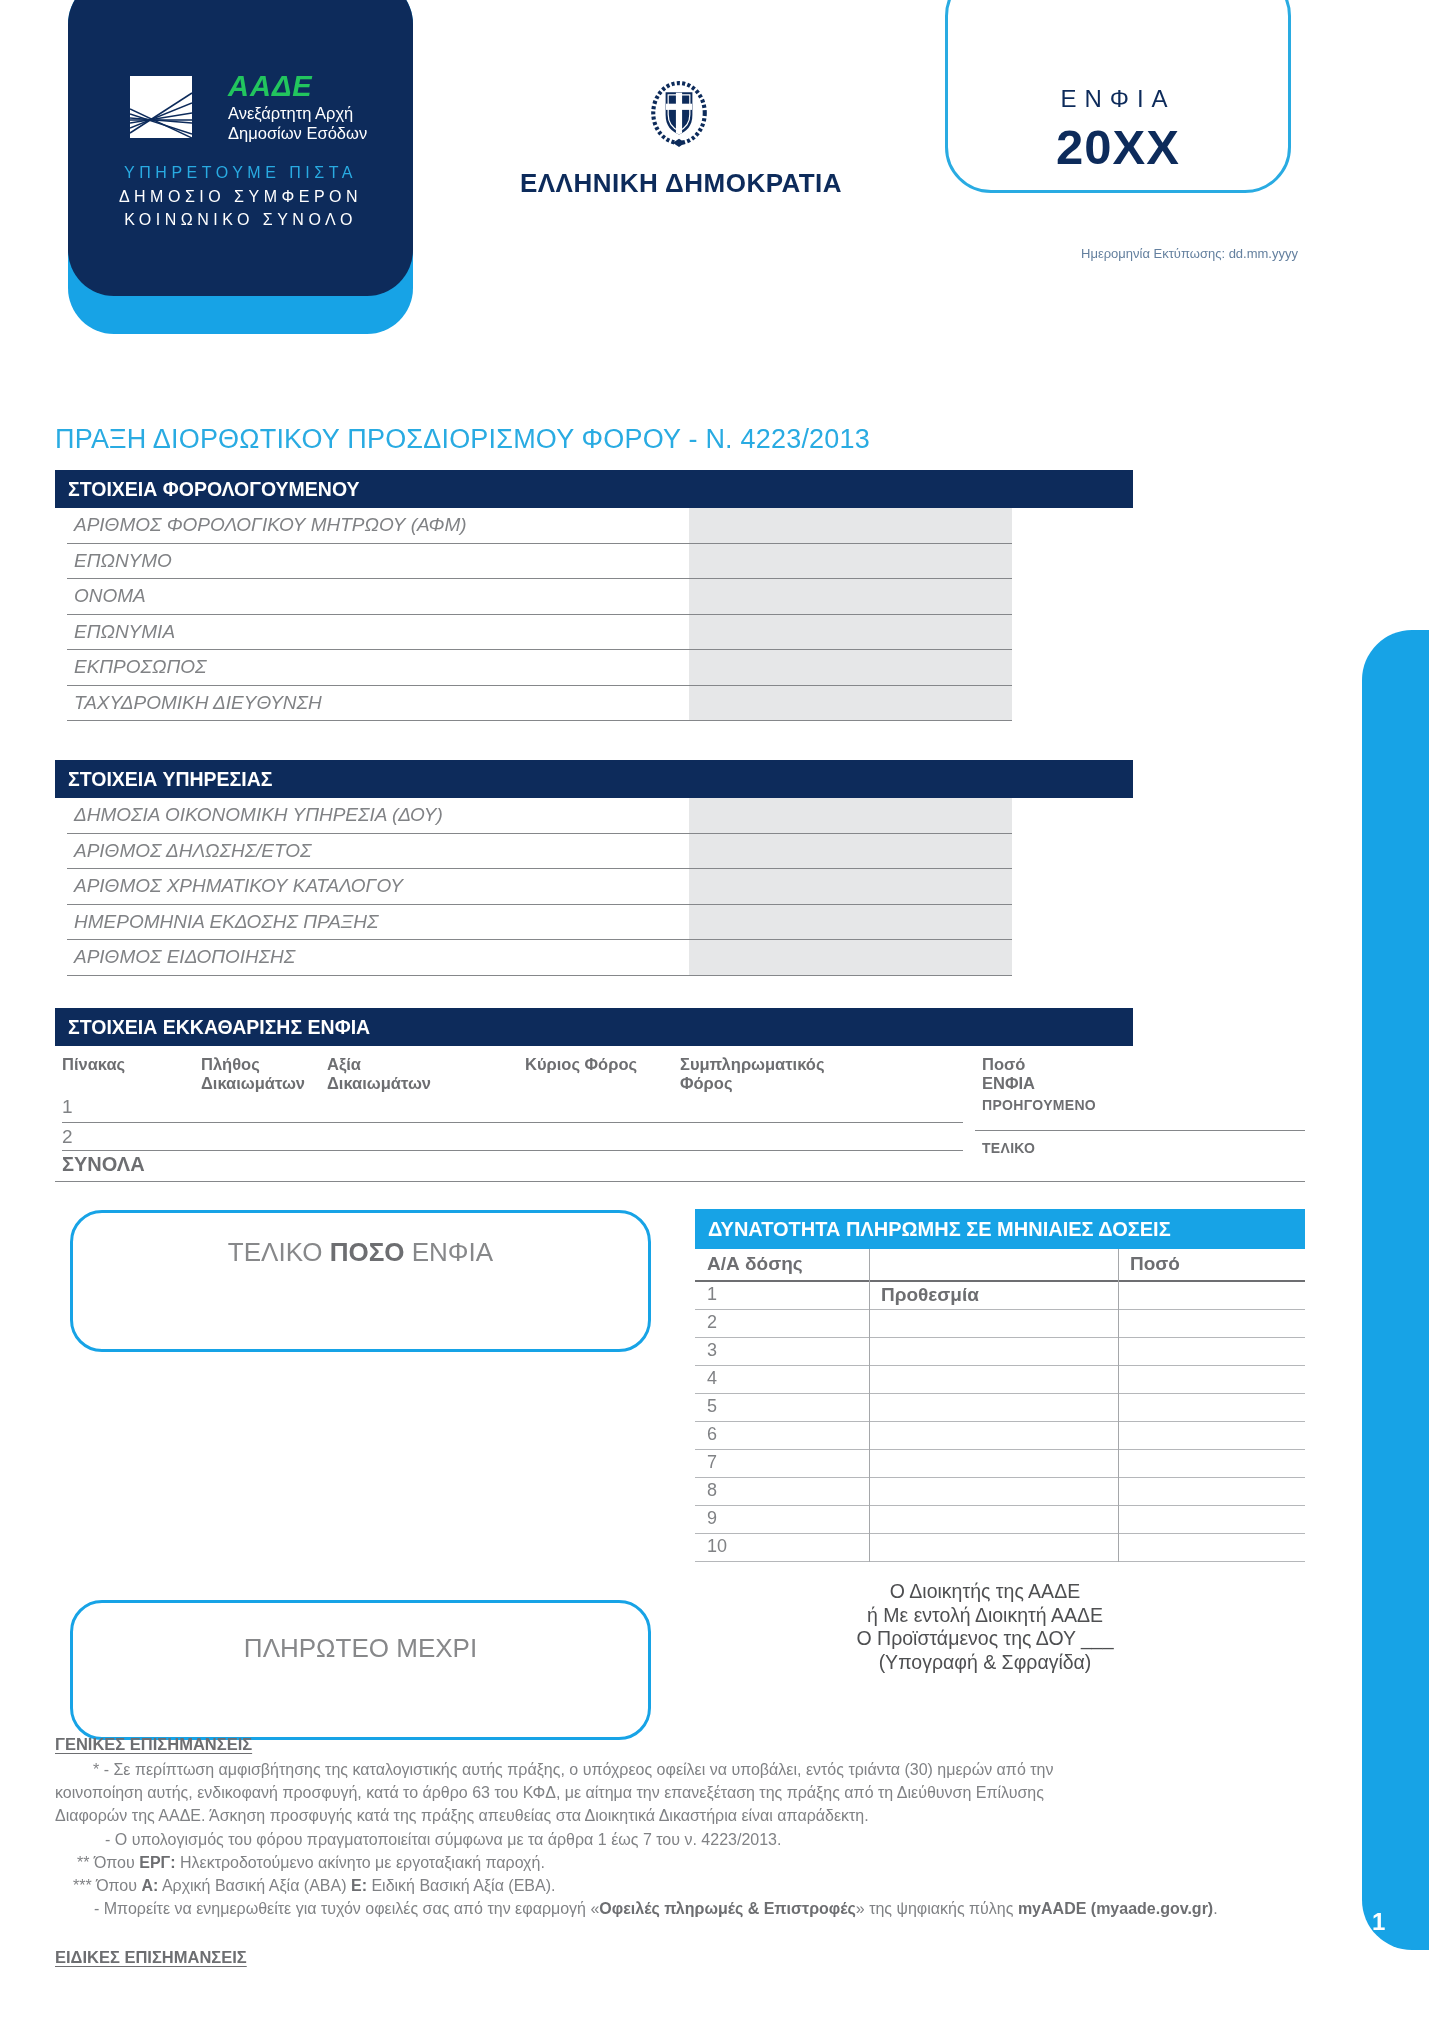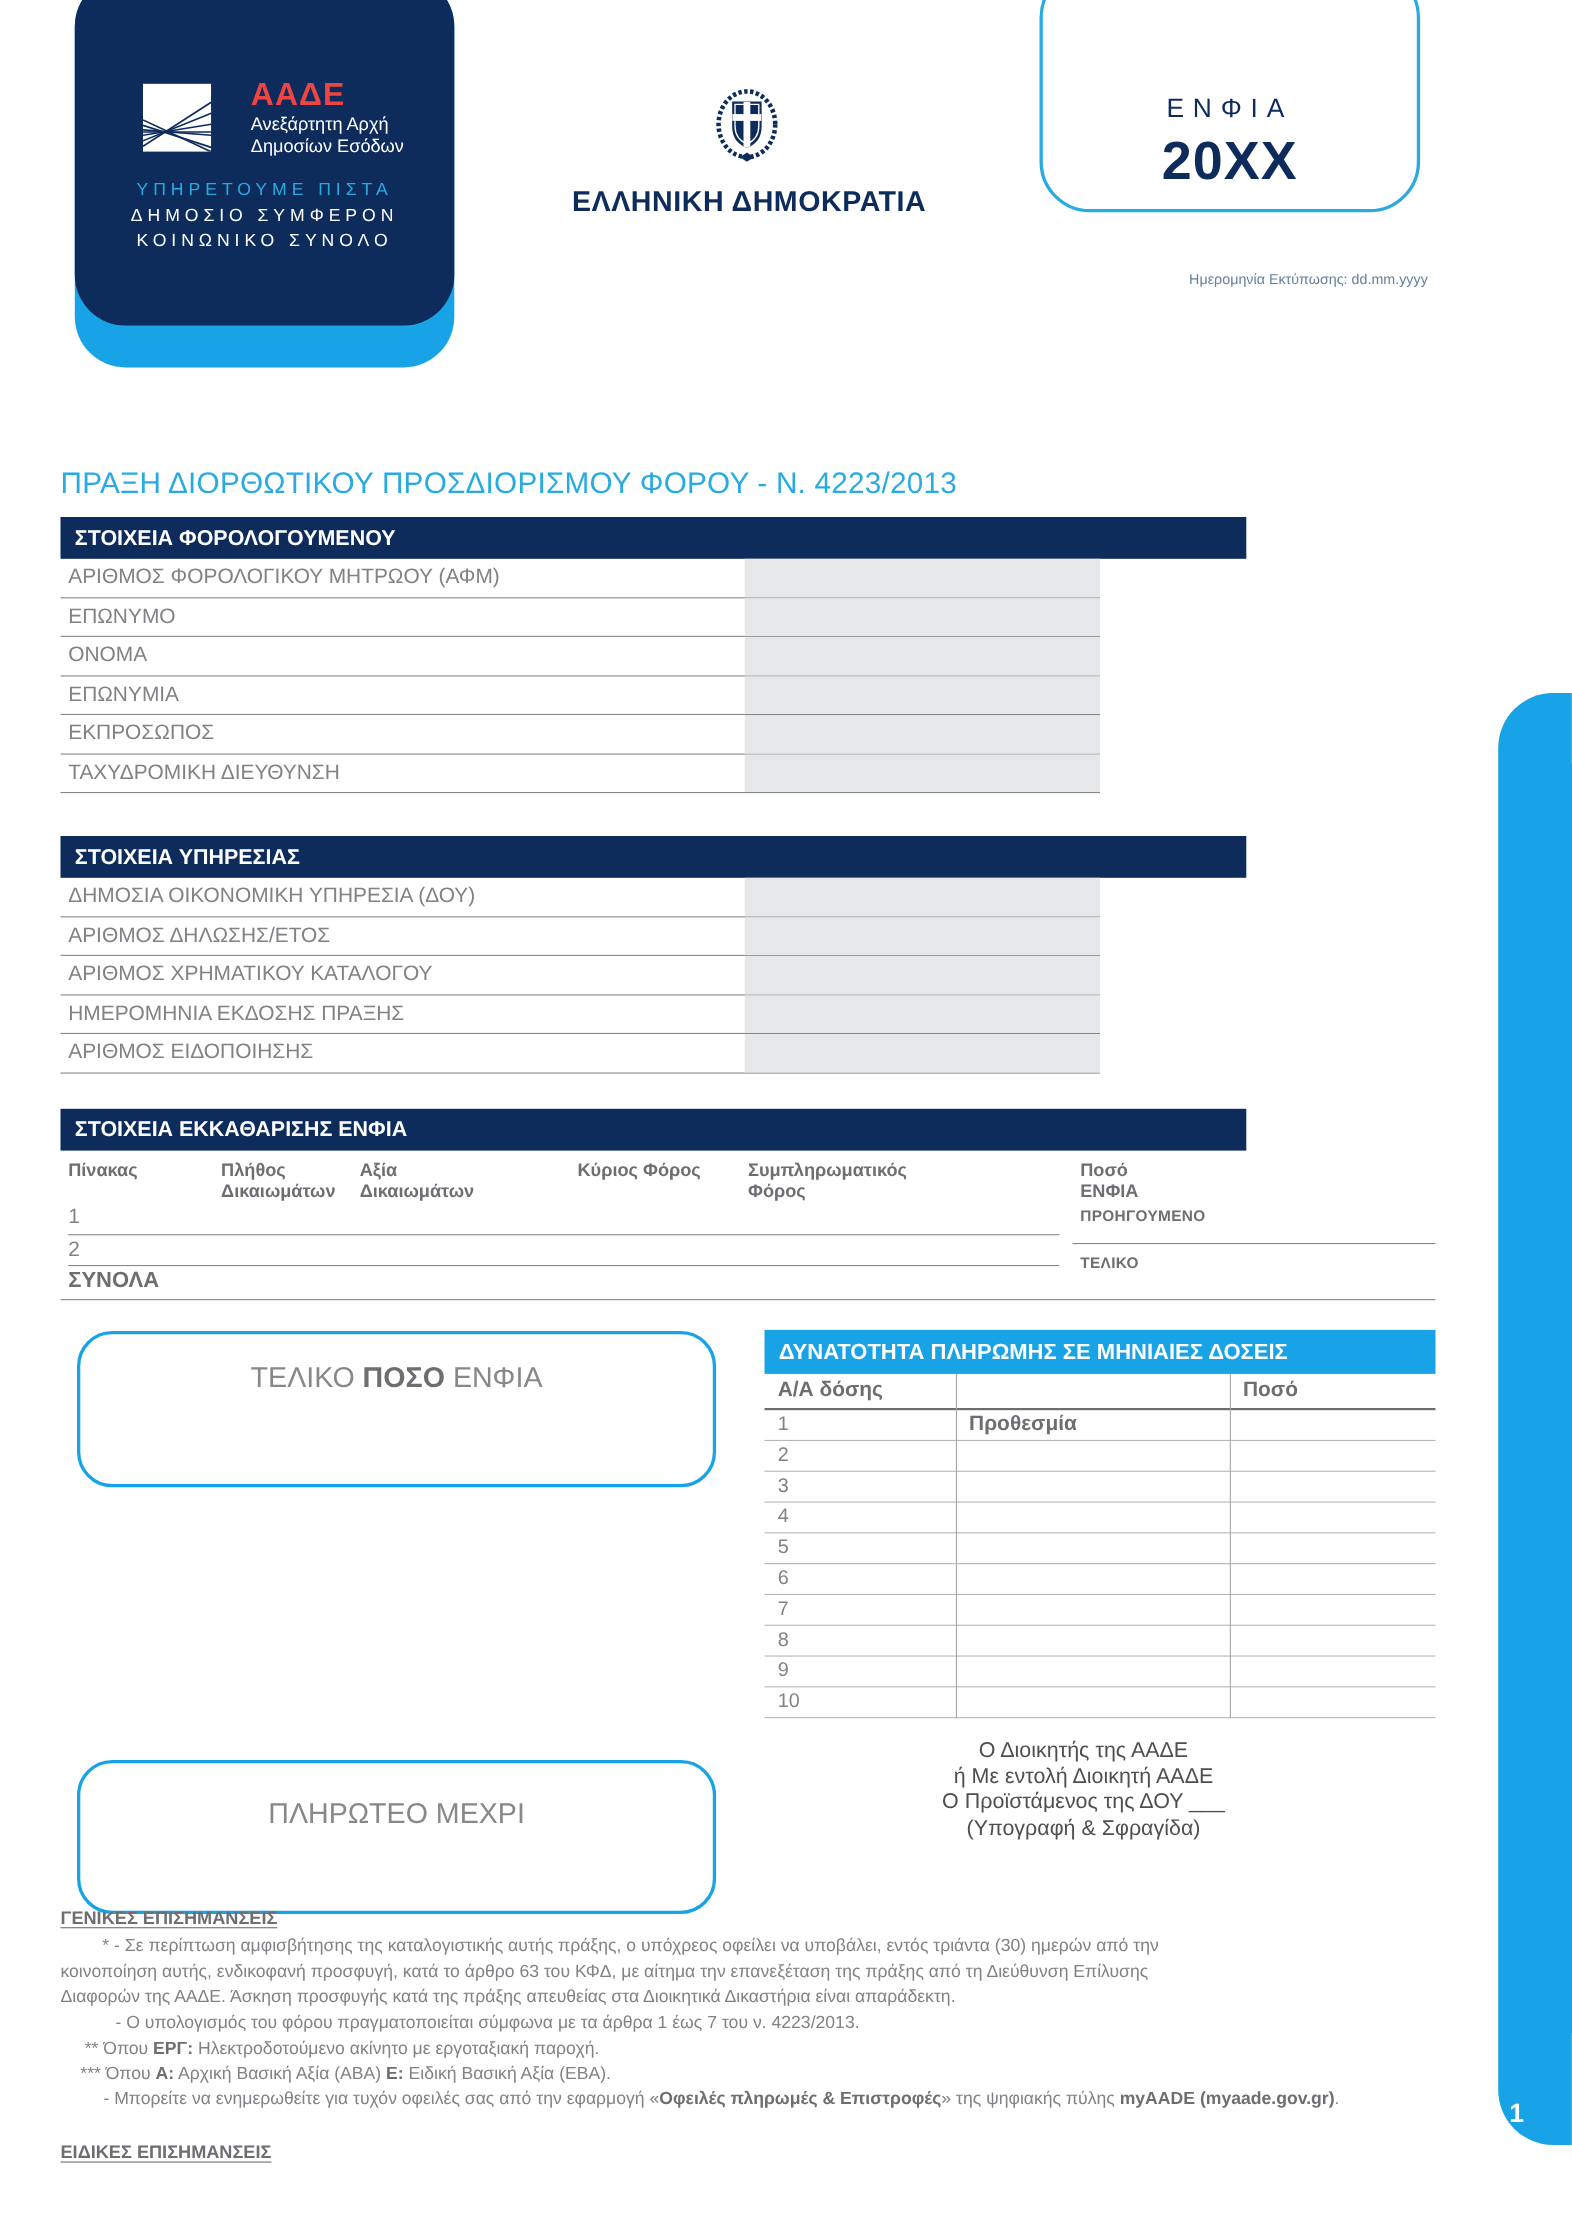--- a/index.html
+++ b/index.html
@@ -5,21 +5,21 @@
   html,body{margin:0;padding:0;background:#fff;}
   .page{position:relative;width:1429px;height:2023px;background:#fff;overflow:hidden;
         font-family:"Liberation Sans","DejaVu Sans",sans-serif;}
 
   
   .logo-backdrop{position:absolute;left:68px;top:-22px;width:345px;height:356px;
       background:#17a3e6;border-radius:46px;}
   .logo-box{position:absolute;left:68px;top:-22px;width:345px;height:318px;
       background:#0d2b5b;border-radius:46px;}
   .logo-mark{position:absolute;left:62px;top:98px;}
-  .logo-title{position:absolute;left:160px;top:92px;color:#ef4444;font-size:29px;font-weight:bold;letter-spacing:1px;}
+  .logo-title{position:absolute;left:160px;top:92px;color:#22c55e;font-size:29px;font-weight:bold;letter-spacing:1px;font-style:italic;}
   .logo-sub{position:absolute;left:160px;color:#fff;font-size:16.5px;}
   .s1{top:126px;} .s2{top:146px;}
   .motto{position:absolute;left:0;width:100%;text-align:center;font-size:16px;letter-spacing:4.5px;color:#fff;}
   .m1{top:186px;color:#29abe2;} .m2{top:210px;} .m3{top:233px;}
 
   .emblem{position:absolute;left:648px;top:80px;}
   .state-name{position:absolute;left:505px;top:168px;width:352px;text-align:center;
       color:#0d2b5b;font-size:26px;font-weight:bold;letter-spacing:0.5px;}
 
   .year-box{position:absolute;left:945px;top:-30px;width:346px;height:223px;background:#fff;
@@ -31,21 +31,21 @@
   .print-date{position:absolute;left:798px;top:246px;width:500px;text-align:right;
       color:#64809f;font-size:13px;}
 
   .doc-title{position:absolute;left:55px;top:424px;color:#29abe2;font-size:27px;letter-spacing:0.2px;}
 
   
   .bar{position:absolute;left:55px;width:1078px;height:38px;background:#0d2b5b;color:#fff;
       font-size:19.5px;font-weight:bold;line-height:38px;padding-left:13px;box-sizing:border-box;}
   .bar1{top:470px;} .bar2{top:760px;} .bar3{top:1008px;}
 
-  .tbl{position:absolute;left:55px;width:945px;}
+  .tbl{position:absolute;left:67px;width:945px;font-style:italic;}
   .tbl1{top:508px;} .tbl2{top:798px;}
   .trow{position:relative;height:35.5px;border-bottom:1.5px solid #85878a;box-sizing:border-box;}
   .tlabel{position:absolute;left:7px;top:0;bottom:0;line-height:34px;color:#808285;font-size:19px;}
   .tval{position:absolute;right:0;top:0;bottom:0;width:323px;background:#e6e7e8;}
 
   
   .acol{position:absolute;color:#6d6e71;font-size:16.5px;font-weight:bold;line-height:19px;}
   .arow-num{position:absolute;color:#808285;font-size:19px;}
   .aline{position:absolute;height:0;border-top:1.5px solid #85878a;}
   .aside-label{position:absolute;color:#6d6e71;font-size:14px;font-weight:bold;letter-spacing:0.3px;}

